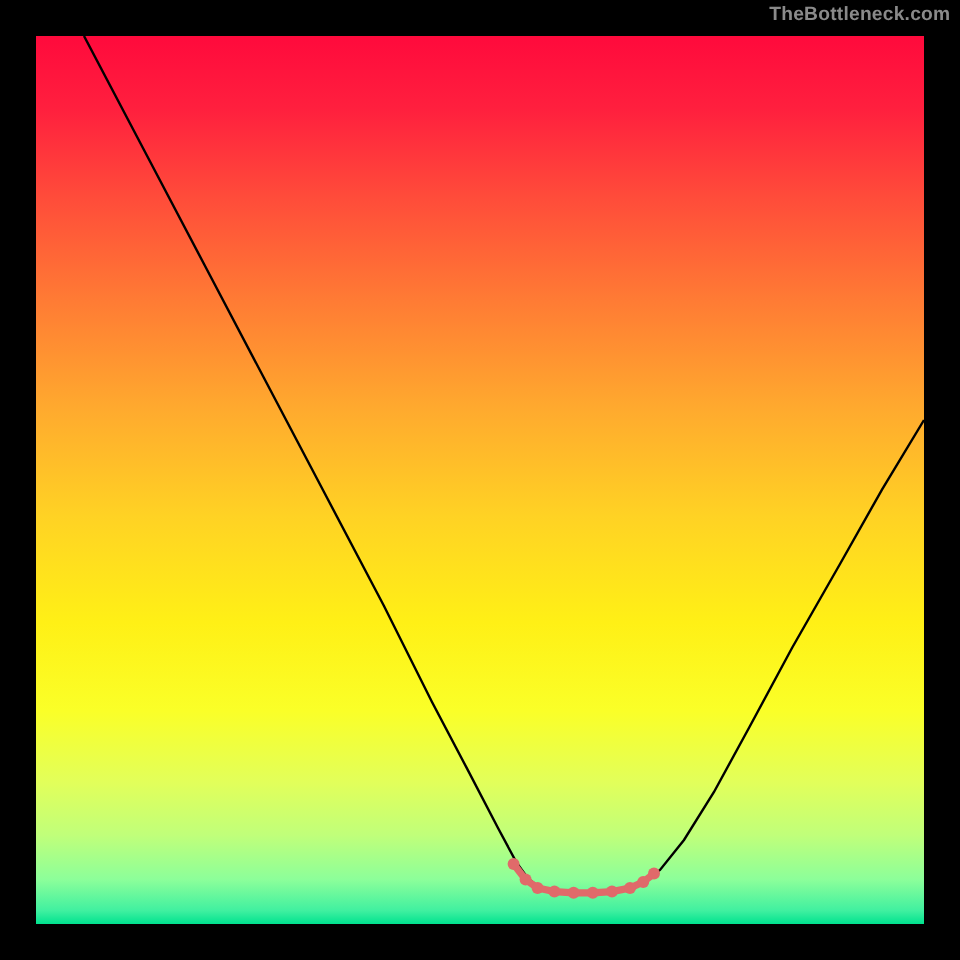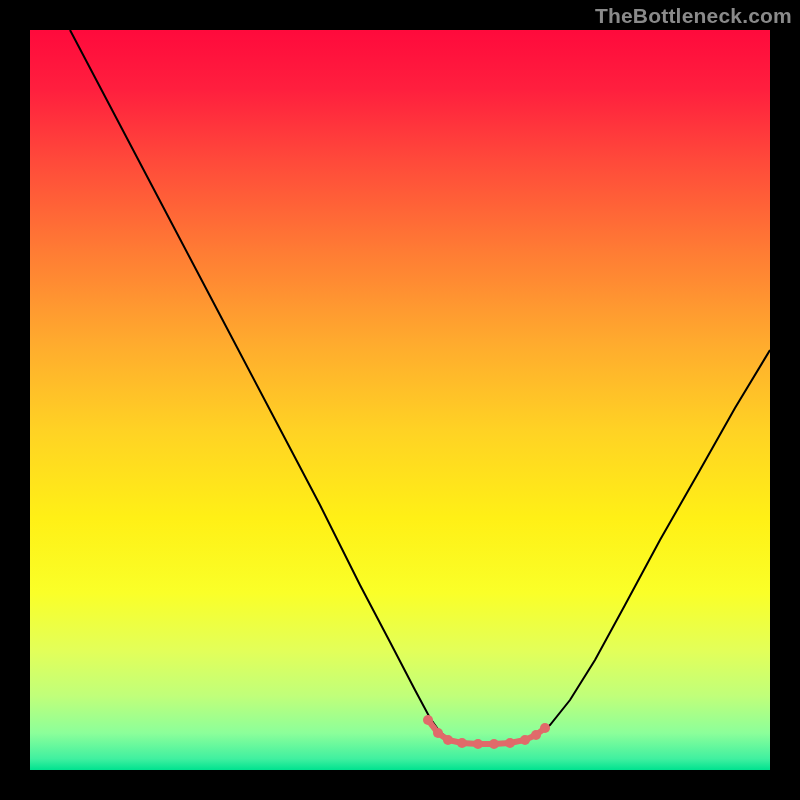--- a/index.html
+++ b/index.html
@@ -22,21 +22,21 @@
     top: 30px;
     width: 740px;
     height: 740px;
     overflow: hidden;
   }
   .watermark {
     position: absolute;
     top: 4px;
     right: 8px;
     font-family: Arial, Helvetica, sans-serif;
-    font-size: 21px;
+    font-size: 16px;
     font-weight: 600;
     color: #8a8a8a;
     letter-spacing: 0.2px;
   }
   svg { display: block; }
   
   .plot-area svg {
     width: 740px;
     height: 740px;
   }

